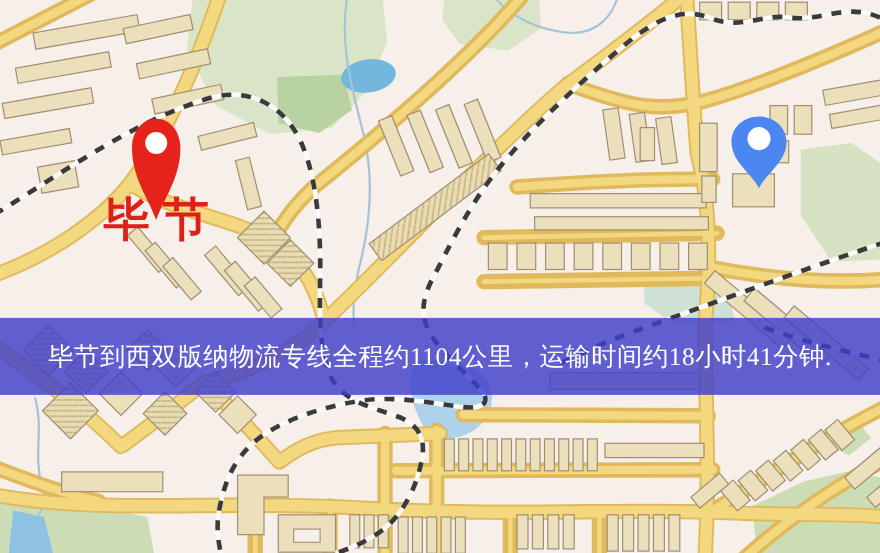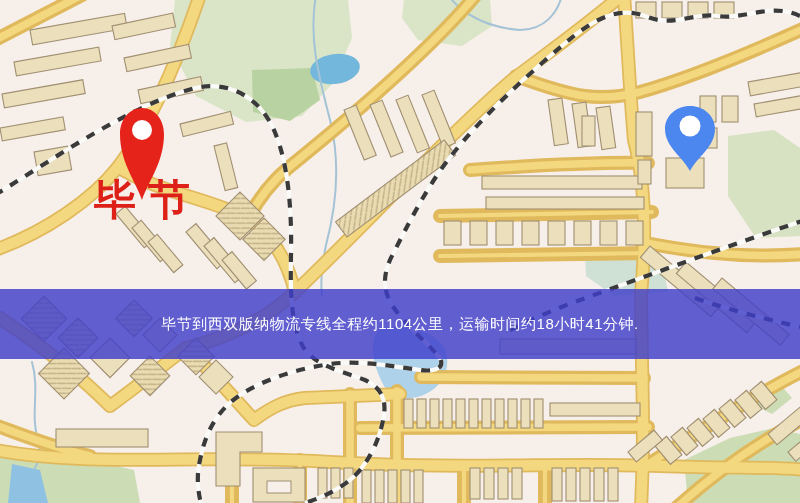--- a/index.html
+++ b/index.html
@@ -1,34 +1,34 @@
 <!DOCTYPE html>
 <html style="--map-bg: #f7efe9; --banner-bg: rgba(64,62,202,0.82); --banner-text: #ffffff; --label-origin: #dd2018; --label-destination: #2b4fd6; --pin-origin: #e6231b; --pin-destination: #4c86ef; --road-fill: #f3d87f; --road-casing: #e0b95c; --building-fill: #ebdfbc; --building-stroke: #a08f72; --park: #d9e5c6; --park-dark: #b9d2a2; --water: #74b7dc; --rail-dark: #3a3a3a; --rail-light: #fafaf8;"><head>
 <meta charset="utf-8">
 <style>
   html,body{margin:0;padding:0;background:#ddd;font-family:"Liberation Sans","DejaVu Sans",sans-serif;}
-  #map-root{position:relative;width:800px;height:503px;overflow:hidden;background:var(--map-bg,#f7efe9);}
+  #map-root{position:relative;width:800px;height:503px;overflow:hidden;background:var(--map-bg,#f7efe9);font-family:Liberation Serif, serif;}
   #map-root svg{position:absolute;left:0;top:0;}
   
   .road-casing{fill:none;stroke:var(--road-casing,#e0b95c);stroke-width:14;stroke-linecap:round;stroke-linejoin:round;}
   .road-fill{fill:none;stroke:var(--road-fill,#f3d87f);stroke-width:10.5;stroke-linecap:round;stroke-linejoin:round;}
   .road-fill.minor{stroke-width:7.5}
   .road-fill.thin{stroke-width:4.2}
   
   .rail-base{fill:none;stroke:var(--rail-light,#fafaf8);stroke-width:4.2;}
   .rail-dash{fill:none;stroke:var(--rail-dark,#3a3a3a);stroke-width:4.2;stroke-dasharray:9 9;}
   
   .bld{fill:var(--building-fill,#ebdfbc);stroke:var(--building-stroke,#a08f72);stroke-width:1.1;}
   .bldh{fill:url(#hatchfill);stroke:var(--building-stroke,#a08f72);stroke-width:1.1;}
   .river{fill:none;stroke:#a4c3d6;stroke-width:2;stroke-linecap:round;}
   
   #banner{position:absolute;left:0;top:289px;width:800px;height:70px;
     background:var(--banner-bg,rgba(64,62,202,.82));
     display:flex;align-items:center;justify-content:center;z-index:5;}
-  #banner .txt{color:var(--banner-text,#fff);font-size:15px;letter-spacing:.5px;white-space:nowrap;}
+  #banner .txt{color:var(--banner-text,#fff);font-size:23px;letter-spacing:.5px;white-space:nowrap;}
   
   .marker-label{position:absolute;font-weight:bold;z-index:4;white-space:nowrap;}
   #label-origin{left:94px;top:172px;font-size:42px;letter-spacing:12px;color:var(--label-origin,#dd2018);}
   #label-destination{left:588px;top:176px;font-size:40px;letter-spacing:5px;color:var(--label-destination,#2b4fd6);}
   .pin{cursor:pointer;}
 </style>
 </head>
 <body>
 
 <div id="map-root">

